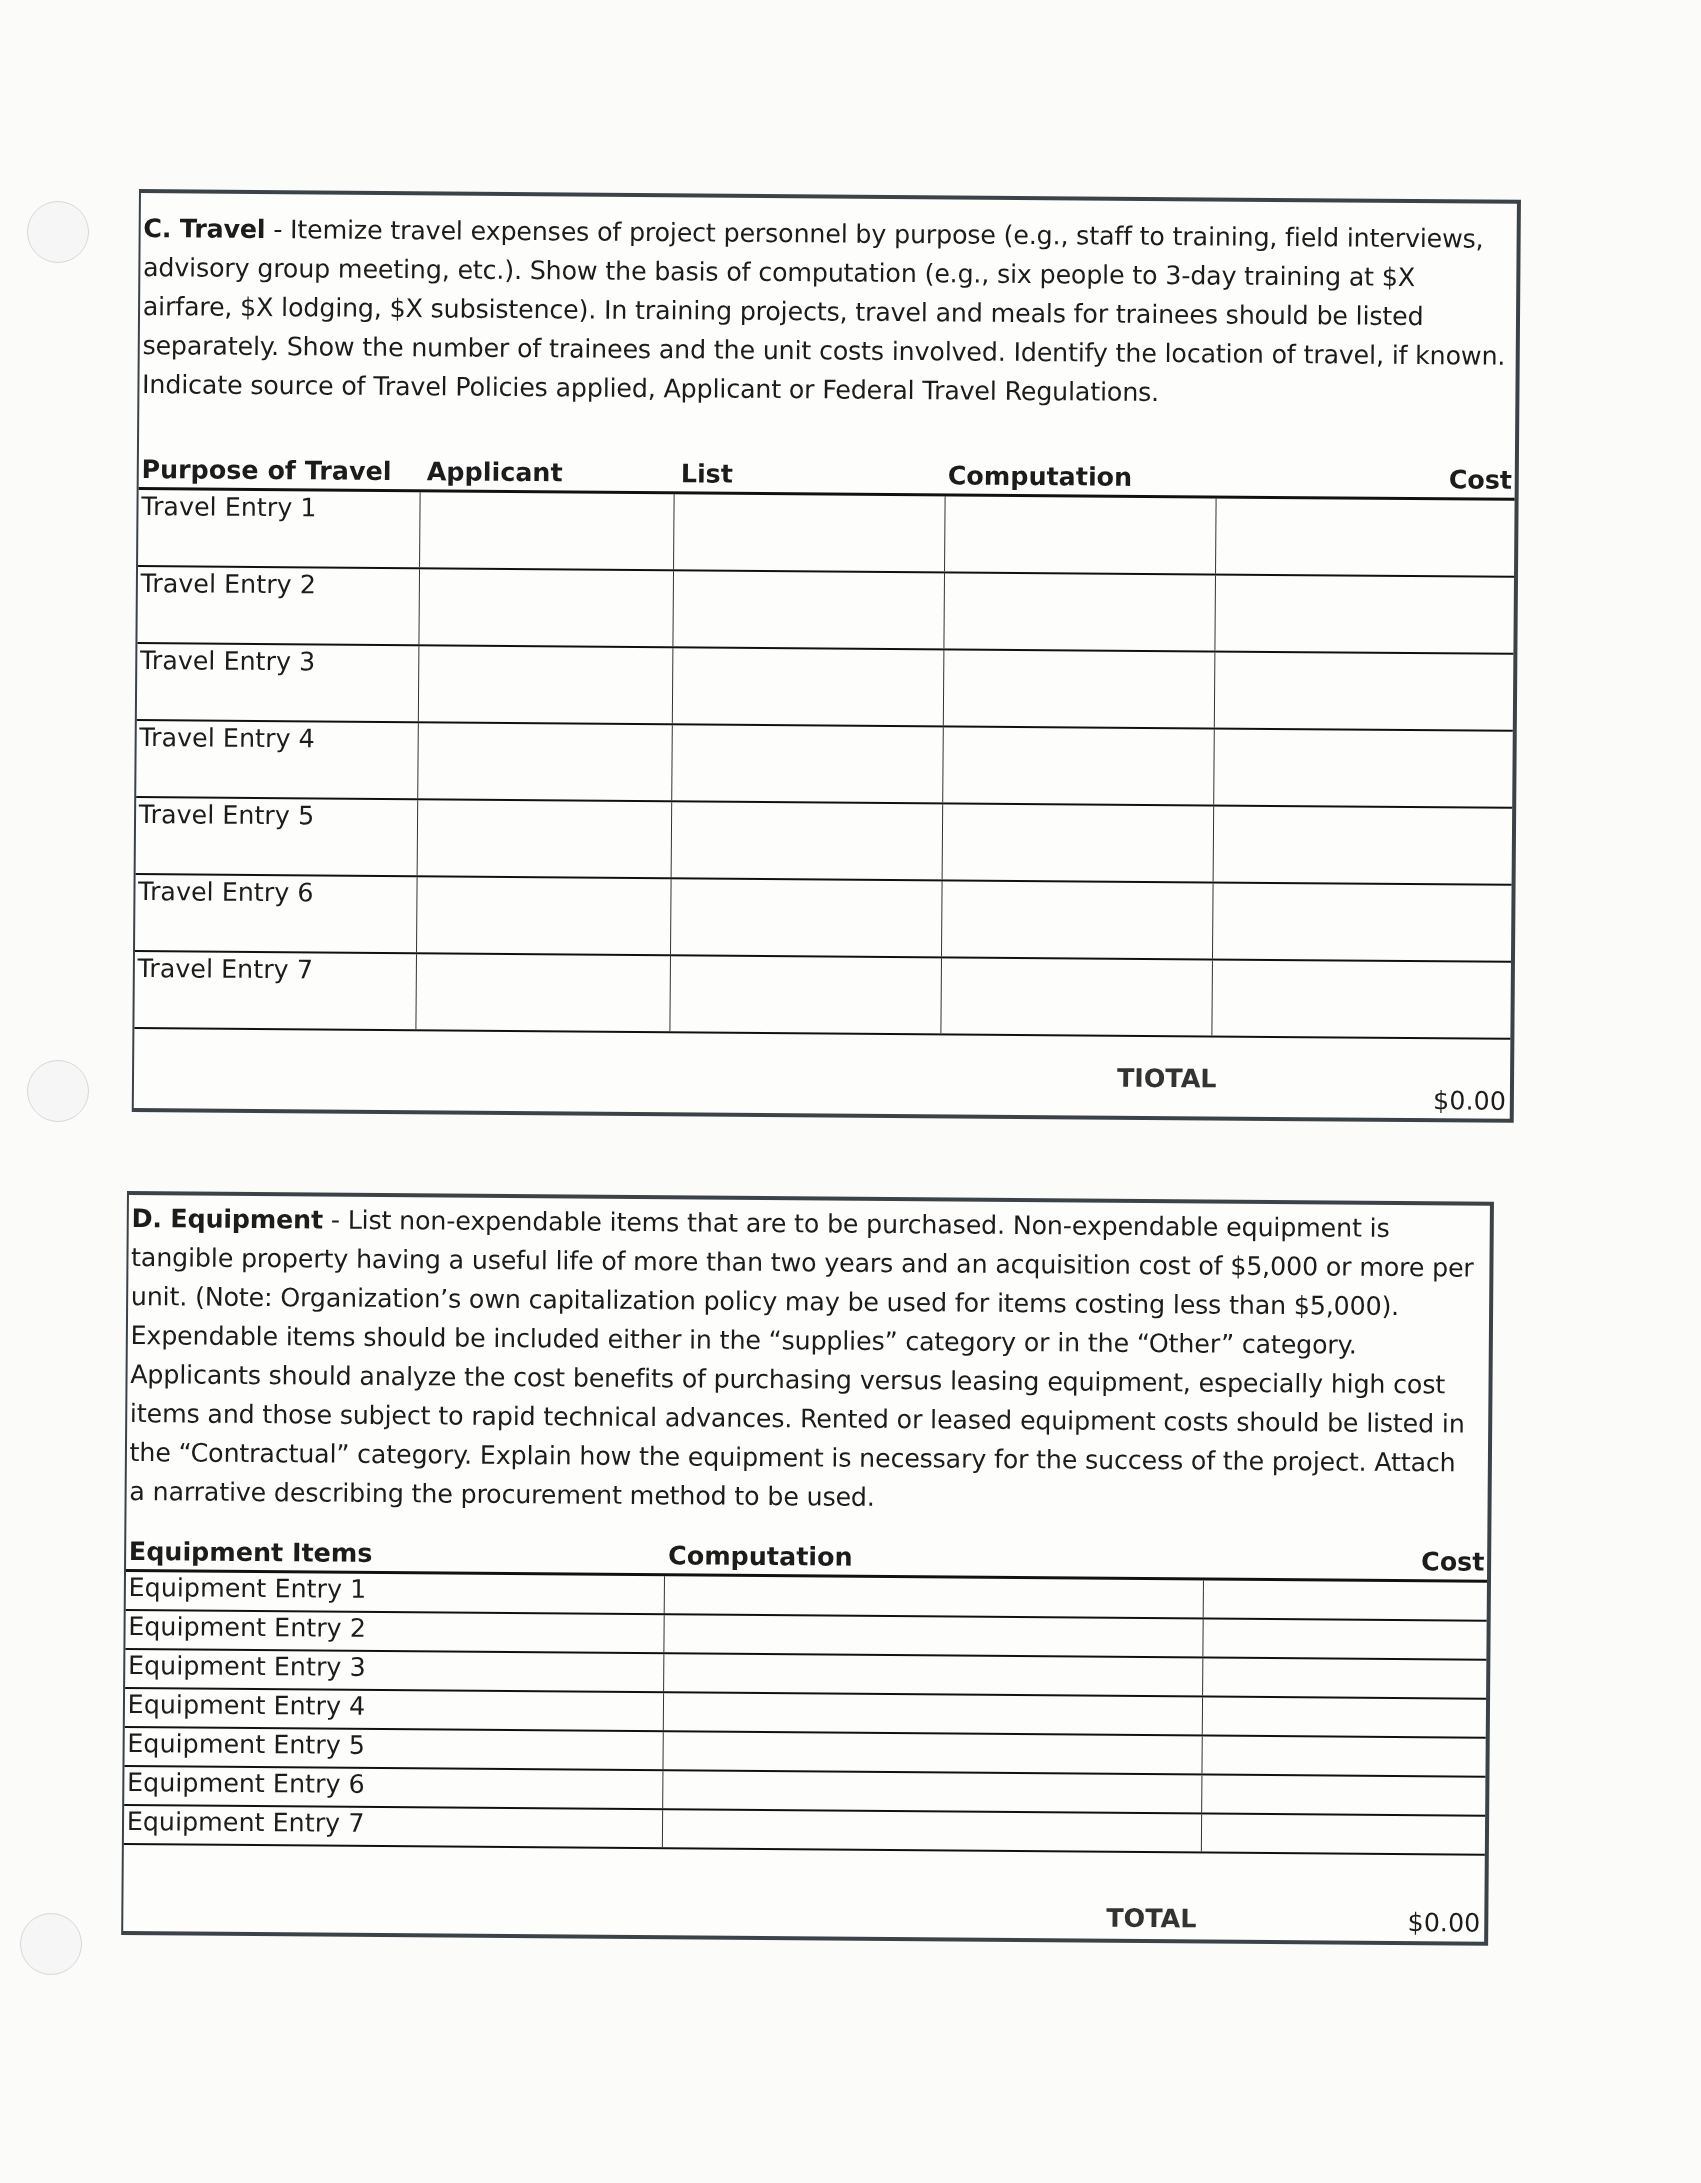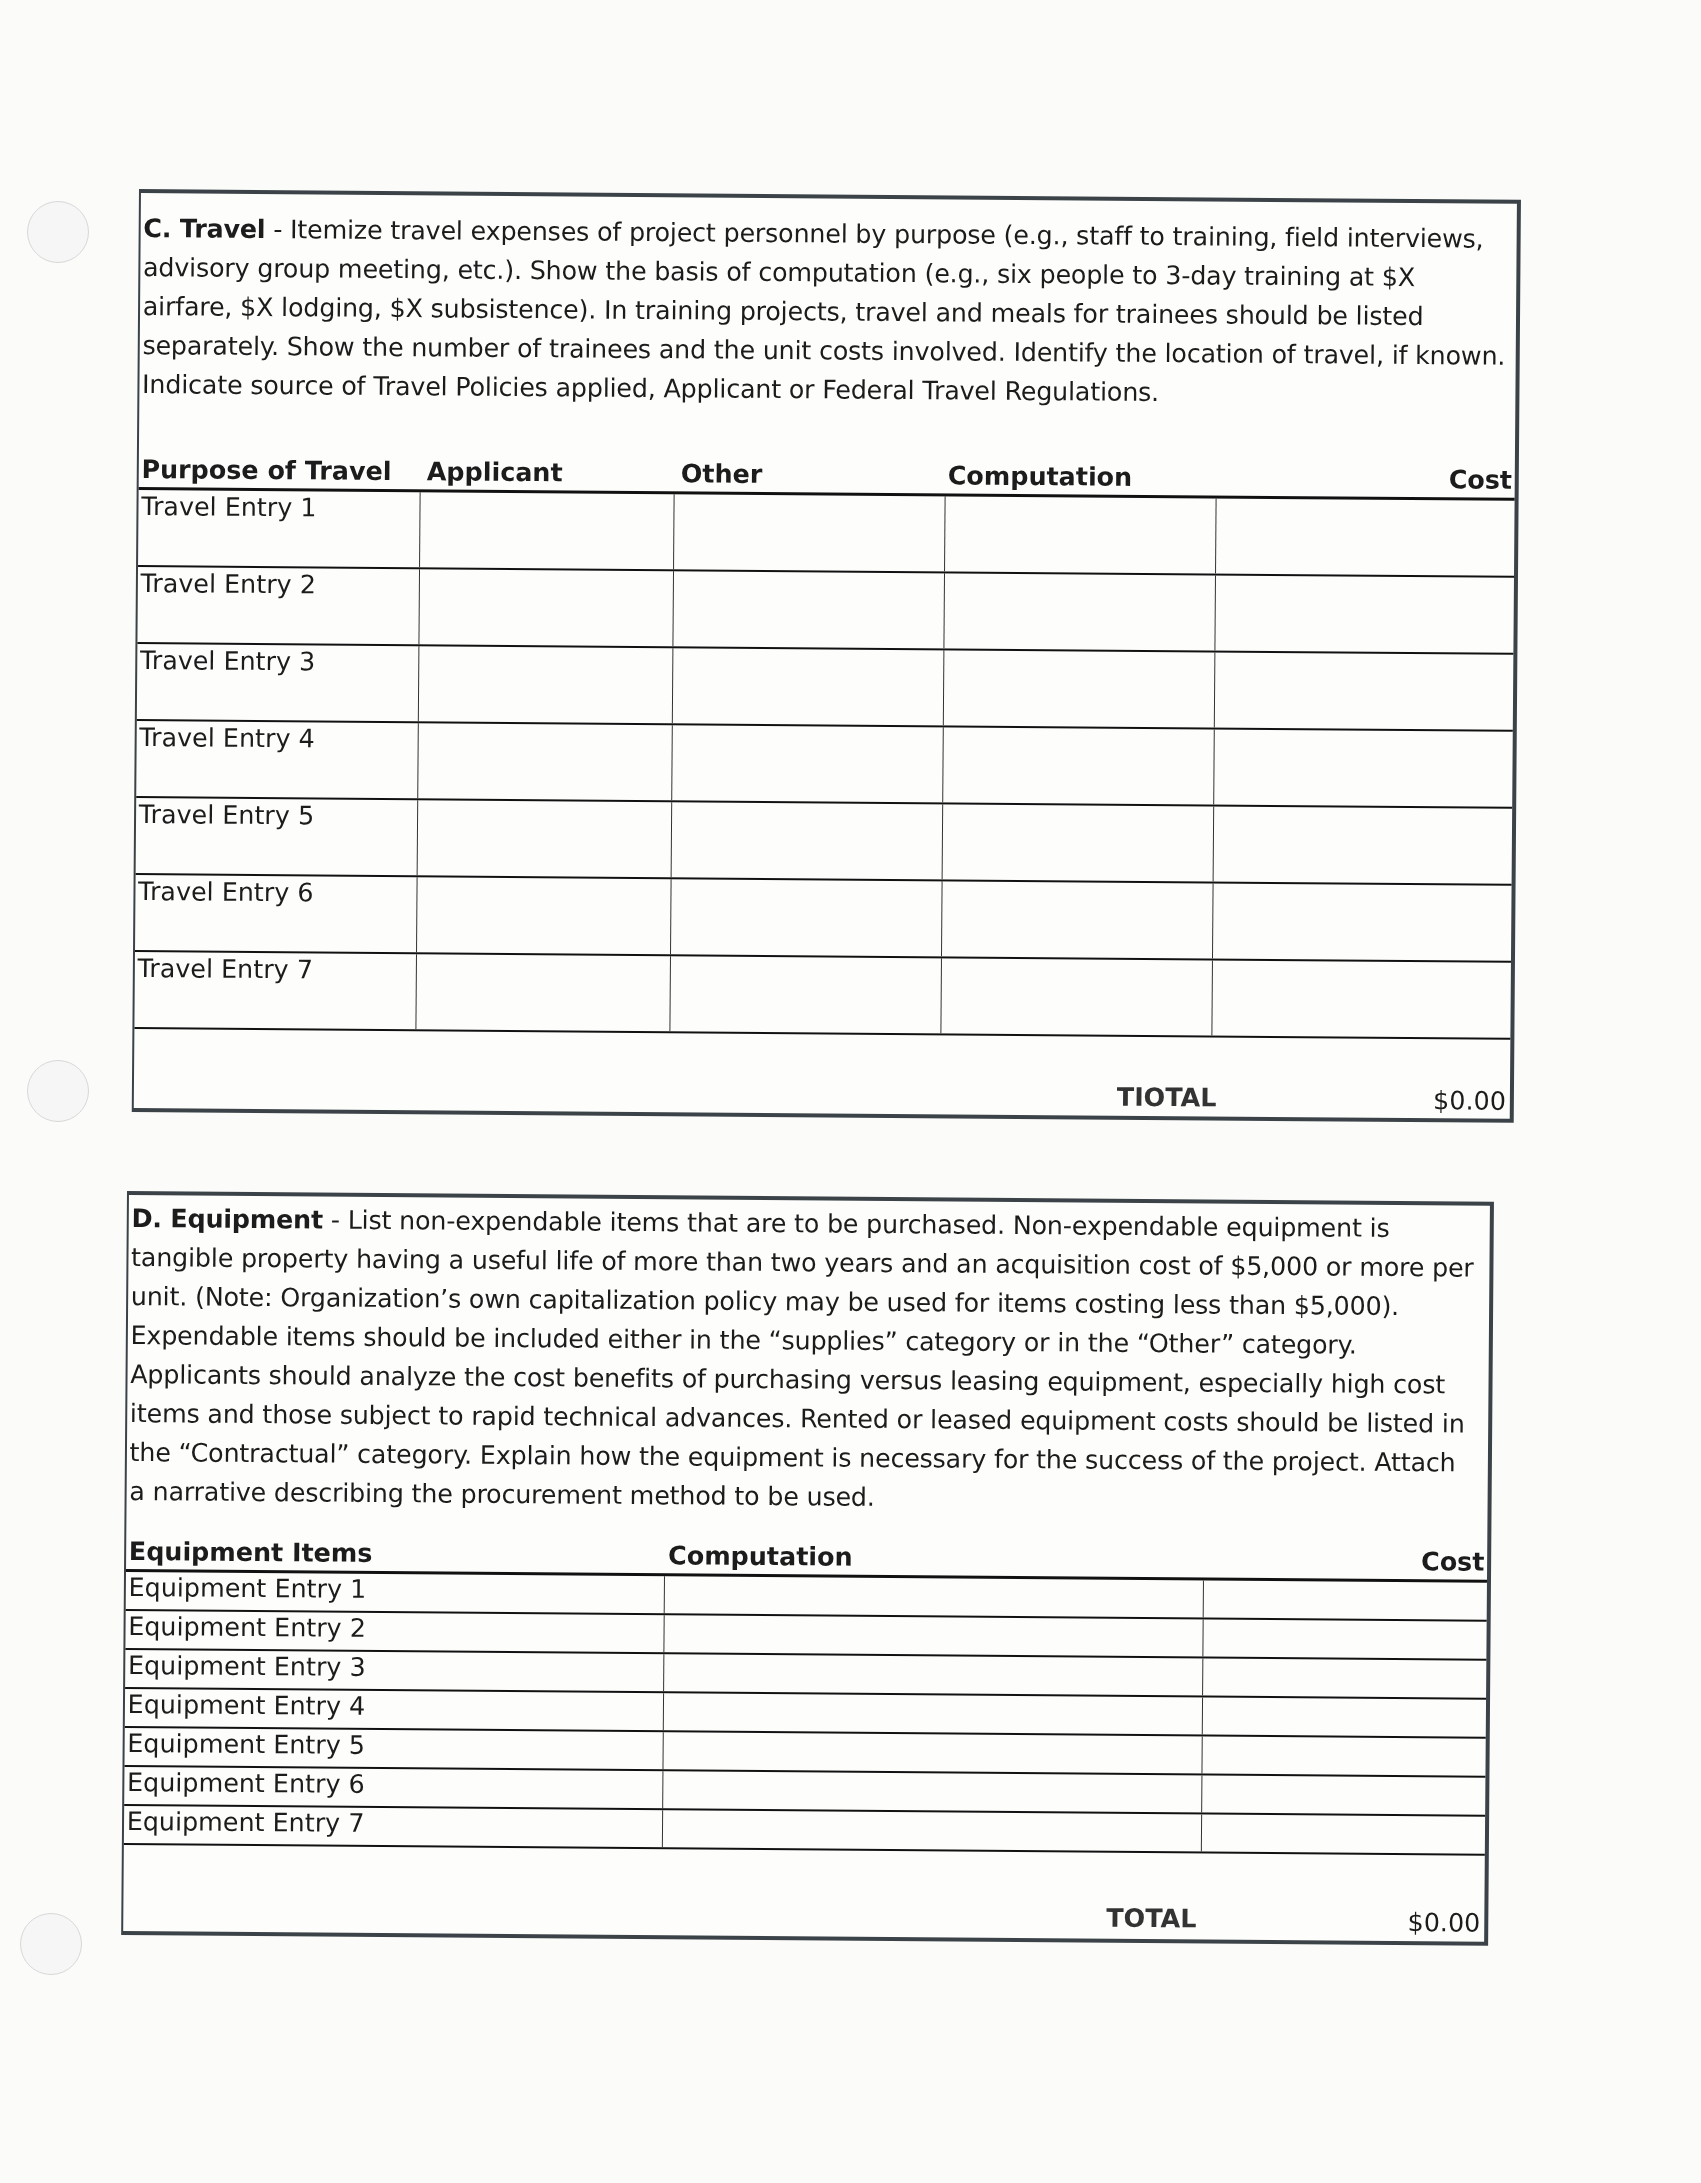--- a/index.html
+++ b/index.html
@@ -40,21 +40,21 @@
 <div class="punch" style="left:20px; top:1913px;"></div>
 
 <div class="section" id="travel">
   <div class="desc">
     <b>C. Travel</b><span> - Itemize travel expenses of project personnel by purpose (e.g., staff to training, field interviews, advisory group meeting, etc.). Show the basis of computation (e.g., six people to 3-day training at $X airfare, $X lodging, $X subsistence). In training projects, travel and meals for trainees should be listed separately. Show the number of trainees and the unit costs involved. Identify the location of travel, if known. Indicate source of Travel Policies applied, Applicant or Federal Travel Regulations.</span>
   </div>
   <div class="table" style="top:247px;">
     <div class="hdr">
       <span style="left:2.7px;">Purpose of Travel</span>
       <span style="left:288px;">Applicant</span>
-      <span style="left:542px;">Other</span>
+      <span style="left:542px;">List</span>
       <span style="left:809px;">Computation</span>
       <span style="right:2.7px;">Cost</span>
     </div>
     <div id="travel-rows">
         <div class="row" style="height: 77px;">
           <span class="label">Travel Entry 1</span>
           <div class="cell" style="left: 281px; right: 839px;"></div>
           <div class="cell" style="left: 535px; right: 568px;"></div>
           <div class="cell" style="left: 806px; right: 297px;"></div>
           <div class="cell" style="left: 1077px; right: 0px;"></div>
@@ -97,21 +97,21 @@
         <div class="row" style="height: 77px;">
           <span class="label">Travel Entry 7</span>
           <div class="cell" style="left: 281px; right: 839px;"></div>
           <div class="cell" style="left: 535px; right: 568px;"></div>
           <div class="cell" style="left: 806px; right: 297px;"></div>
           <div class="cell" style="left: 1077px; right: 0px;"></div>
         </div>
       </div>
   </div>
   <div class="total-row" style="height:80px;">
-    <span class="tl" style="left:983px; bottom:4px;">TIOTAL</span>
+    <span class="tl" style="left:983px; bottom:23px;">TIOTAL</span>
     <span class="tv" style="bottom:2.7px;">$0.00</span>
   </div>
 </div>
 
 <div class="section" id="equip">
   <div class="desc" style="top:4px;">
     <b>D. Equipment</b><span> - List non-expendable items that are to be purchased. Non-expendable equipment is tangible property having a useful life of more than two years and an acquisition cost of $5,000 or more per unit. (Note: Organization’s own capitalization policy may be used for items costing less than $5,000). Expendable items should be included either in the “supplies” category or in the “Other” category. Applicants should analyze the cost benefits of purchasing versus leasing equipment, especially high cost items and those subject to rapid technical advances. Rented or leased equipment costs should be listed in the “Contractual” category. Explain how the equipment is necessary for the success of the project. Attach a narrative describing the procurement method to be used.</span>
   </div>
   <div class="table" style="top:334px;">
     <div class="hdr" style="height:40px;">

